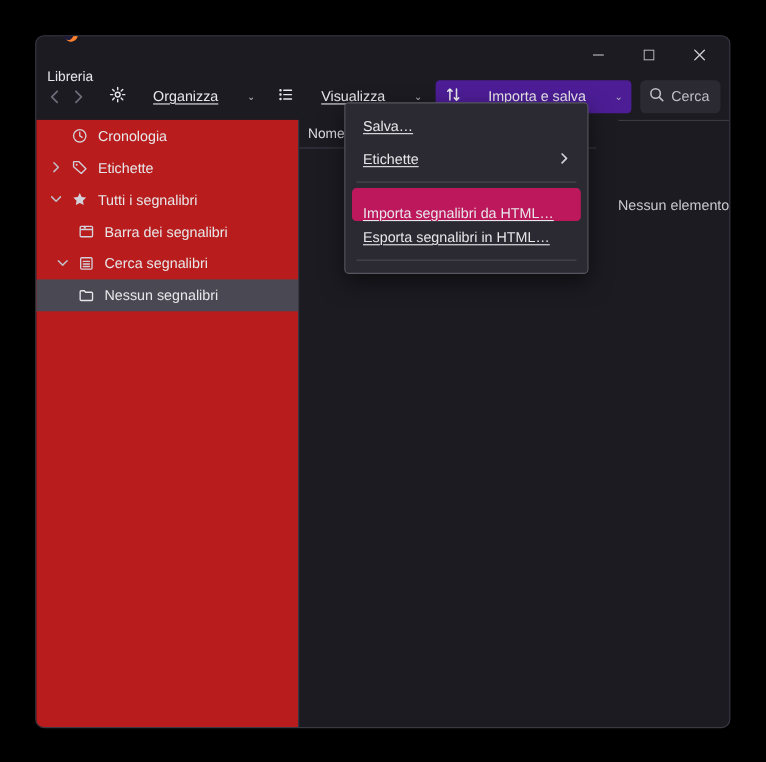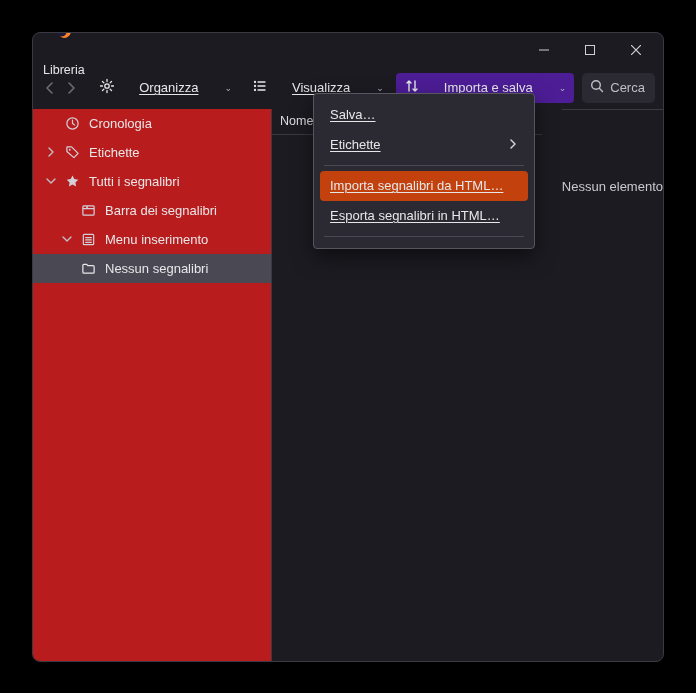--- a/index.html
+++ b/index.html
@@ -78,21 +78,21 @@
     font-size:13px; color:#e7e7ea;
   }
   .tree-row {
     display:flex; align-items:center; height:29px; padding-left:10px; gap:4px;
   }
   .tree-row.selected { background:#4a4953; }
   .tw { display:flex; align-items:center; justify-content:center; width:16px; height:16px; color:#bfbfc7;}
   .tw.spacer { visibility:hidden; }
   .row-icon { display:flex; align-items:center; justify-content:center; width:18px; height:18px; color:#d2d1d9;}
   .row-label { padding-left:4px; }
-  .indent1 { padding-left: 26px; }
+  .indent1 { padding-left: 16px; }
   .indent3 { padding-left: 58px; }
 
   .content { flex:1; display:flex; flex-direction:row; border-left:1px solid #3a3944;}
   .columns-header {
     height:26px; display:flex; border-bottom:1px solid #3a3944; font-size:12.5px; color:#dcdce1;
   }
   .col { display:flex; align-items:center; padding:0 8px; border-right:1px solid #3a3944;}
   .col:last-child { border-right:none; }
   .col1 { width: 270px; }
   .col2 { flex:1; }
@@ -107,21 +107,21 @@
   .menu {
     position:absolute; top:60px; left:280px; width:222px;
     background:#2b2a33; border:1px solid #57565f; border-radius:4px;
     padding:6px; box-shadow:0 8px 20px rgba(0,0,0,.5);
   }
   .menu-item {
     height:30px; display:flex; align-items:center; padding:0 10px; border-radius:4px;
     color:#e7e7ea; font-size:13px; justify-content:space-between;
   }
   .menu-item .underline { text-decoration: underline; text-decoration-thickness:1px; text-underline-offset:2px;}
-  .menu-item.highlight { background:#c2410c; }
+  .menu-item.highlight { background:#be185d;align-items:flex-end; }
   .menu-sep { height:1px; background:#4a4953; margin:5px 4px; }
   .menu-arrow { color:#d2d1d9; }
 </style>
 </head>
 <body>
 
 <div class="window">
 
   <div class="titlebar">
     <div class="titlebar-left">
@@ -273,21 +273,21 @@
           <svg width="10" height="10" viewBox="0 0 10 10">
               <path d="M1 3l4 4 4-4" fill="none" stroke="#bfbfc7" stroke-width="1.4" stroke-linecap="round" stroke-linejoin="round"></path>
             </svg>
         </span>
         <span class="row-icon">
           <svg width="15" height="15" viewBox="0 0 16 16" fill="none" stroke="#d2d1d9" stroke-width="1.3">
               <rect x="2.5" y="2.5" width="11" height="11" rx="1"></rect>
               <path d="M5 6h6M5 8.5h6M5 11h6" stroke-linecap="round"></path>
             </svg>
         </span>
-        <span class="row-label">Menu inserimento</span>
+        <span class="row-label">Cerca segnalibri</span>
       </div>
 
 
       <div class="tree-row indent1 selected">
         <span class="tw spacer"></span>
         <span class="row-icon">
           <svg width="15" height="15" viewBox="0 0 16 16" fill="none" stroke="#e7e7ea" stroke-width="1.3">
               <path d="M2 4.5C2 4 2.4 3.5 3 3.5h3l1.3 1.5H13c.6 0 1 .5 1 1V12c0 .6-.4 1-1 1H3c-.6 0-1-.4-1-1z"></path>
             </svg>
         </span>

